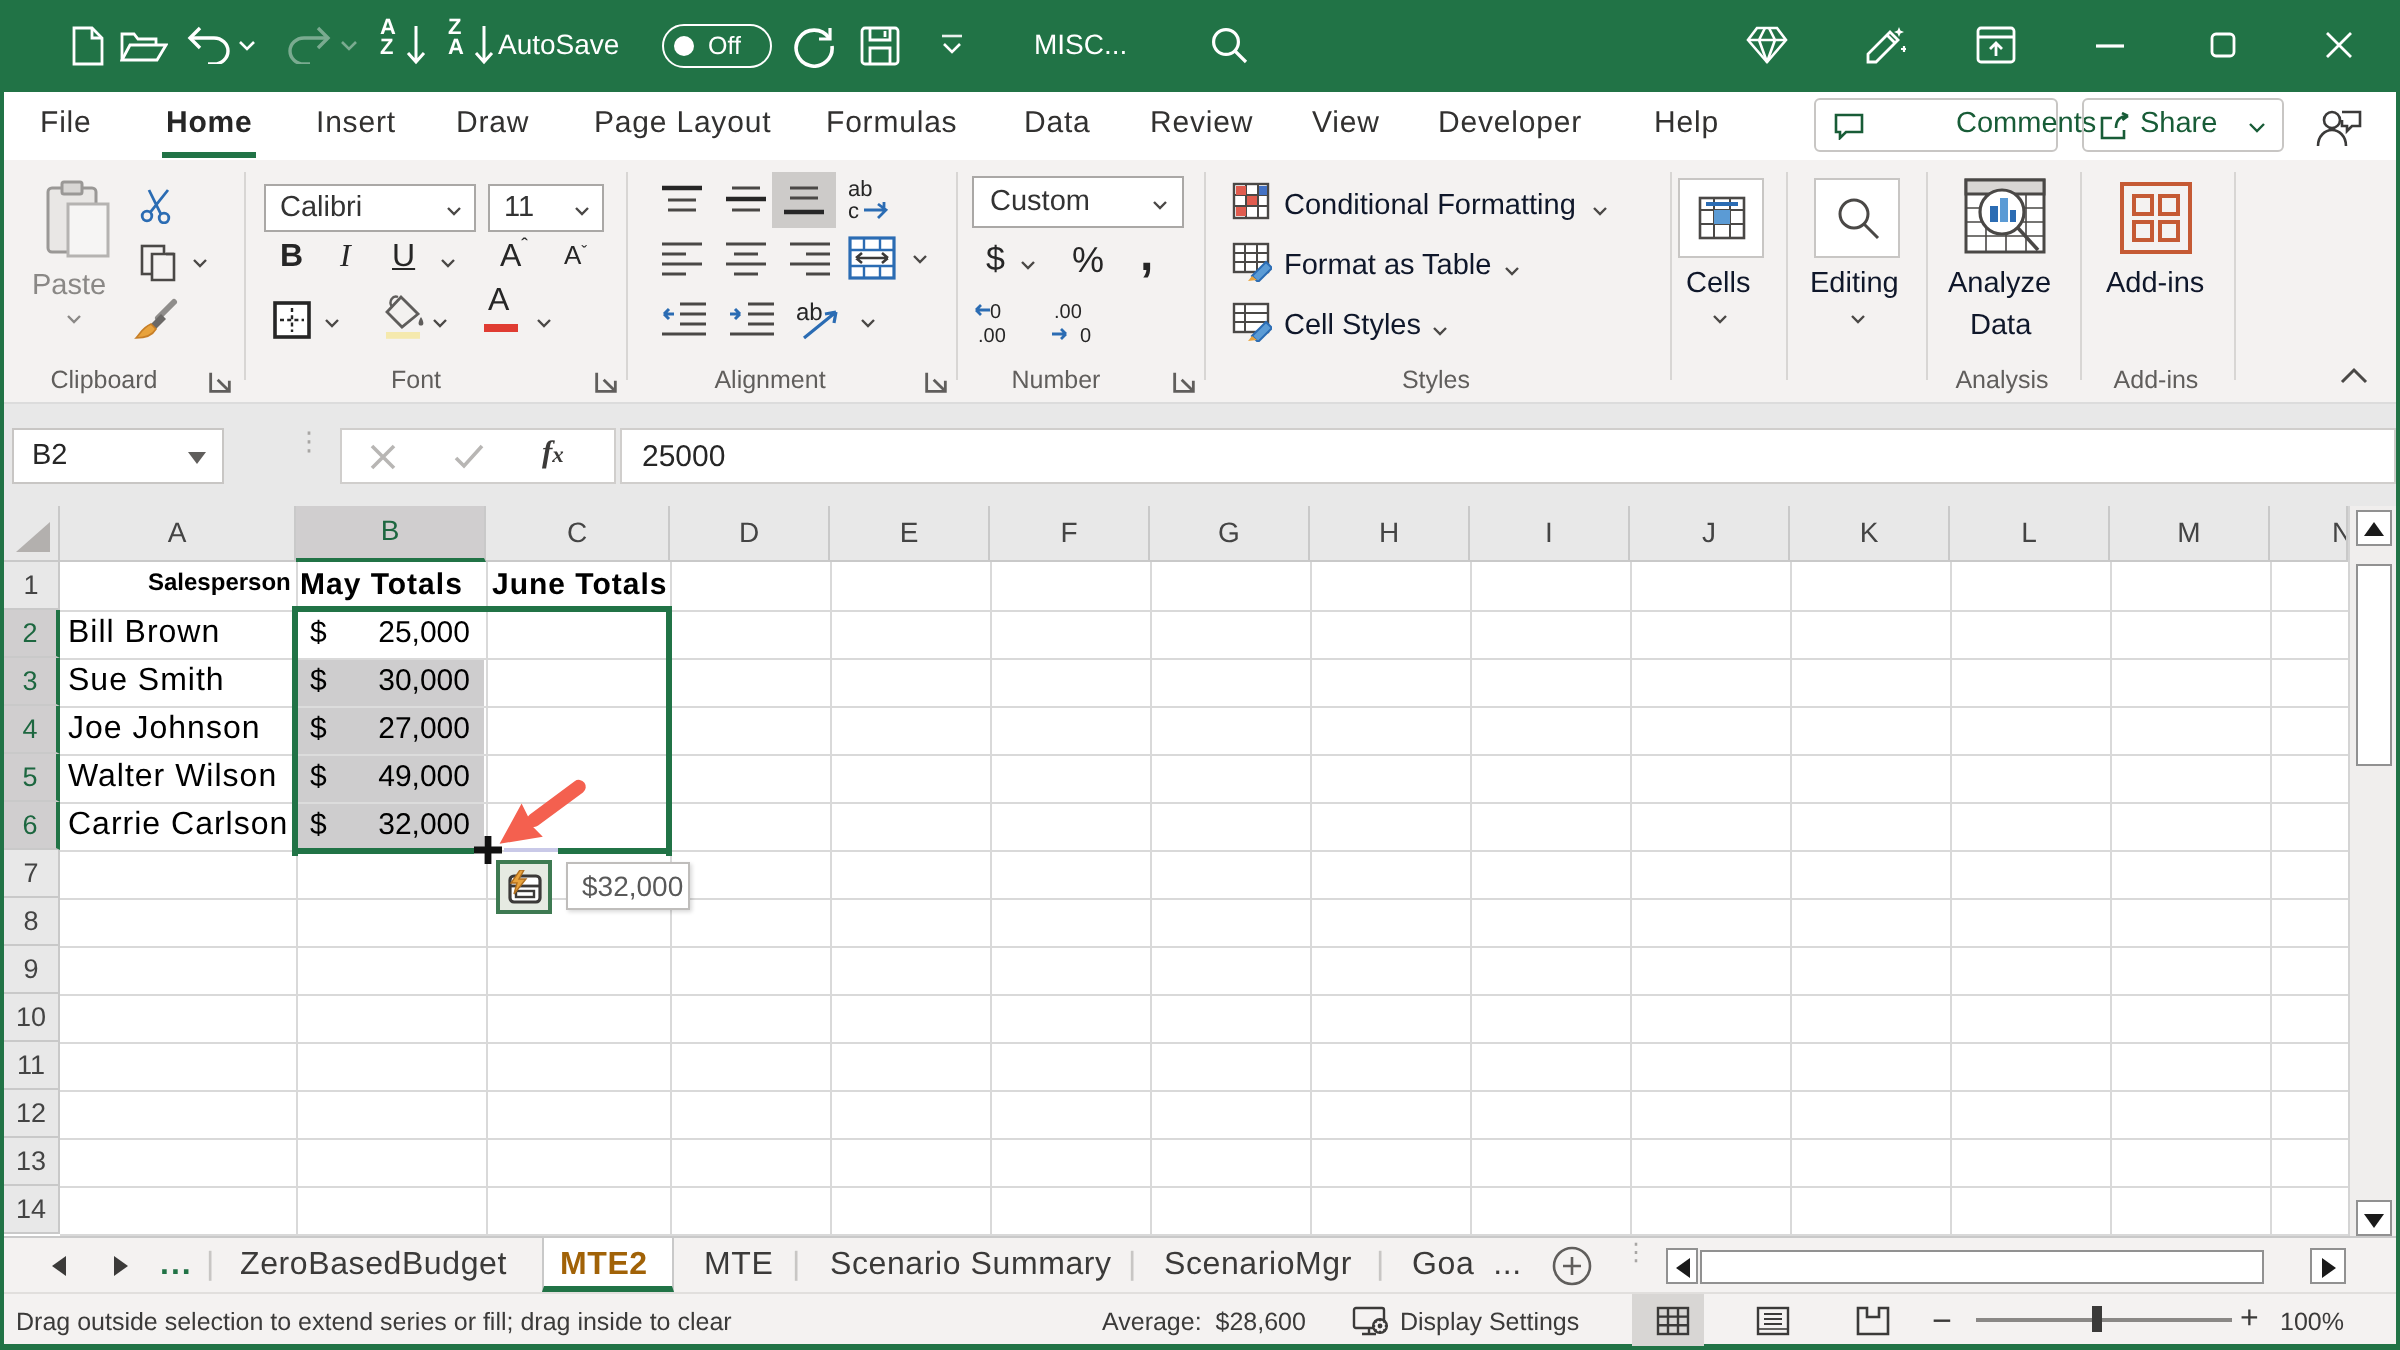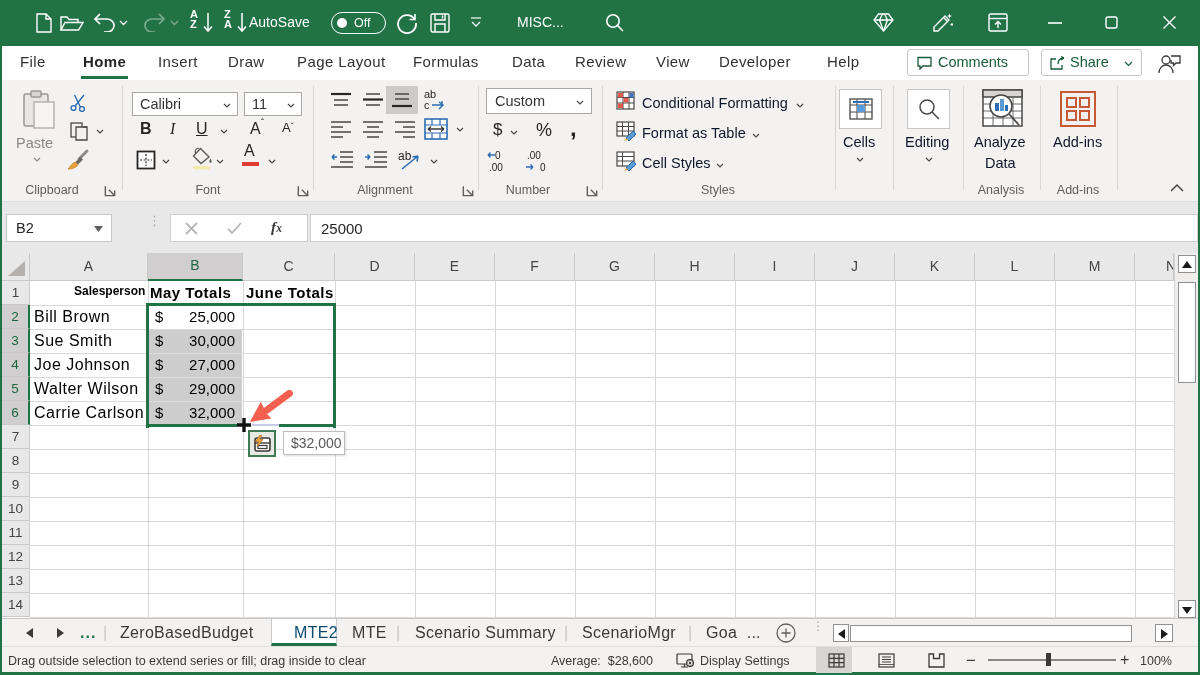--- a/index.html
+++ b/index.html
@@ -123,21 +123,21 @@
  <div class="mtab" style="left:83px;font-weight:bold;color:#262626;">Home<div style="position:absolute;left:-2px;right:-2px;bottom:1px;height:3px;background:#217346;"></div></div>
  <div class="mtab" style="left:158px;">Insert</div>
  <div class="mtab" style="left:228px;">Draw</div>
  <div class="mtab" style="left:297px;">Page Layout</div>
  <div class="mtab" style="left:413px;">Formulas</div>
  <div class="mtab" style="left:512px;">Data</div>
  <div class="mtab" style="left:575px;">Review</div>
  <div class="mtab" style="left:656px;">View</div>
  <div class="mtab" style="left:719px;">Developer</div>
  <div class="mtab" style="left:827px;">Help</div>
- <div class="abs" style="left:907px;top:3px;width:122px;height:27px;border:1px solid #c8c6c4;border-radius:3px;color:#185c37;font-size:14.5px;line-height:25px;">
+ <div class="abs" style="left:907px;top:3px;width:122px;height:27px;border:1px solid #c8c6c4;border-radius:3px;color:#185c37;font-size:14.5px;line-height:25px;padding-left:40px;">
    <svg style="position:absolute;left:9px;top:6px" width="15" height="14" viewBox="0 0 15 14" fill="none" stroke="#185c37" stroke-width="1.3">
         <path d="M1 1.5 h13 v8.5 h-8 l-3 3 v-3 h-2 z"></path>
       </svg>
    <span style="margin-left:30px;">Comments</span>
  </div>
  <div class="abs" style="left:1041px;top:3px;width:101px;height:27px;border:1px solid #c8c6c4;border-radius:3px;color:#185c37;font-size:14.5px;line-height:25px;">
    <svg style="position:absolute;left:8px;top:6px" width="15" height="14" viewBox="0 0 15 14" fill="none" stroke="#185c37" stroke-width="1.3">
         <path d="M6 3 h-5 v10 h11 v-4"></path>
         <path d="M8 8 c0-4 2-6 6-6 M14 2 l-3-1.5 M14 2 l-2.8 2"></path>
       </svg>
@@ -506,21 +506,21 @@
 <div class="cell" style="left:155px;top:79px;font-size:15px;letter-spacing:0;">$</div>
 <div class="cell" style="left:34px;top:103px;">Joe Johnson</div>
 <div class="cell" style="left:155px;top:103px;font-size:15px;letter-spacing:0;">$</div>
 <div class="cell" style="left:34px;top:127px;">Walter Wilson</div>
 <div class="cell" style="left:155px;top:127px;font-size:15px;letter-spacing:0;">$</div>
 <div class="cell" style="left:34px;top:151px;">Carrie Carlson</div>
 <div class="cell" style="left:155px;top:151px;font-size:15px;letter-spacing:0;">$</div>
 <div class="cell" style="left:160px;top:55px;width:75px;text-align:right;font-size:15px;letter-spacing:0;">25,000</div>
 <div class="cell" style="left:160px;top:79px;width:75px;text-align:right;font-size:15px;letter-spacing:0;">30,000</div>
 <div class="cell" style="left:160px;top:103px;width:75px;text-align:right;font-size:15px;letter-spacing:0;">27,000</div>
-<div class="cell" style="left:160px;top:127px;width:75px;text-align:right;font-size:15px;letter-spacing:0;">29,000</div>
+<div class="cell" style="left:160px;top:127px;width:75px;text-align:right;font-size:15px;letter-spacing:0;">49,000</div>
 <div class="cell" style="left:160px;top:151px;width:75px;text-align:right;font-size:15px;letter-spacing:0;">32,000</div>
 <div class="abs" style="left:146px;top:50px;width:3px;height:125px;background:#217346;"></div>
 <div class="abs" style="left:146px;top:50px;width:190px;height:3px;background:#217346;"></div>
 <div class="abs" style="left:333px;top:50px;width:3px;height:125px;background:#217346;"></div>
 <div class="abs" style="left:146px;top:171px;width:91px;height:3px;background:#217346;"></div>
 <div class="abs" style="left:279px;top:171px;width:57px;height:3px;background:#217346;"></div>
 </div>
 
 <div class="abs" style="left:1174px;top:253px;width:24px;height:367px;background:#f0eeed;border-left:1px solid #d4d4d4;">
  <div class="abs" style="left:3px;top:2px;width:18px;height:18px;background:#fff;border:1px solid #919191;"></div>
@@ -557,21 +557,21 @@
  <svg class="abs" style="left:26px;top:9px" width="8" height="10" viewBox="0 0 8 10">
       <path d="M7 0 L0 5 L7 10 z" fill="#3b3a39"></path>
     </svg>
  <svg class="abs" style="left:56px;top:9px" width="8" height="10" viewBox="0 0 8 10">
       <path d="M1 0 L8 5 L1 10 z" fill="#3b3a39"></path>
     </svg>
  <div class="stab" style="left:80px;color:#217346;font-weight:bold;letter-spacing:1px;">...</div>
  <div class="stab" style="left:103px;color:#c8c6c4;">|</div>
  <div class="stab" style="left:120px;">ZeroBasedBudget</div>
  <div class="abs" style="left:271px;top:0;width:66px;height:27px;background:#fff;border-left:1px solid #c9c9c9;border-right:1px solid #c9c9c9;border-bottom:3px solid #217346;"></div>
- <div class="stab" style="left:294px;color:#0c4a6e;font-weight:normal;">MTE2</div>
+ <div class="stab" style="left:280px;color:#a16207;font-weight:bold;">MTE2</div>
  <div class="stab" style="left:352px;">MTE</div>
  <div class="stab" style="left:396px;color:#c8c6c4;">|</div>
  <div class="stab" style="left:415px;">Scenario Summary</div>
  <div class="stab" style="left:564px;color:#c8c6c4;">|</div>
  <div class="stab" style="left:582px;">ScenarioMgr</div>
  <div class="stab" style="left:688px;color:#c8c6c4;">|</div>
  <div class="stab" style="left:706px;">Goa&nbsp; ...</div>
  <svg class="abs" style="left:776px;top:4px" width="20" height="20" viewBox="0 0 20 20" fill="none" stroke="#605e5c" stroke-width="1.3">
       <circle cx="10" cy="10" r="9"></circle>
       <path d="M10 5.5 v9 M5.5 10 h9"></path>

